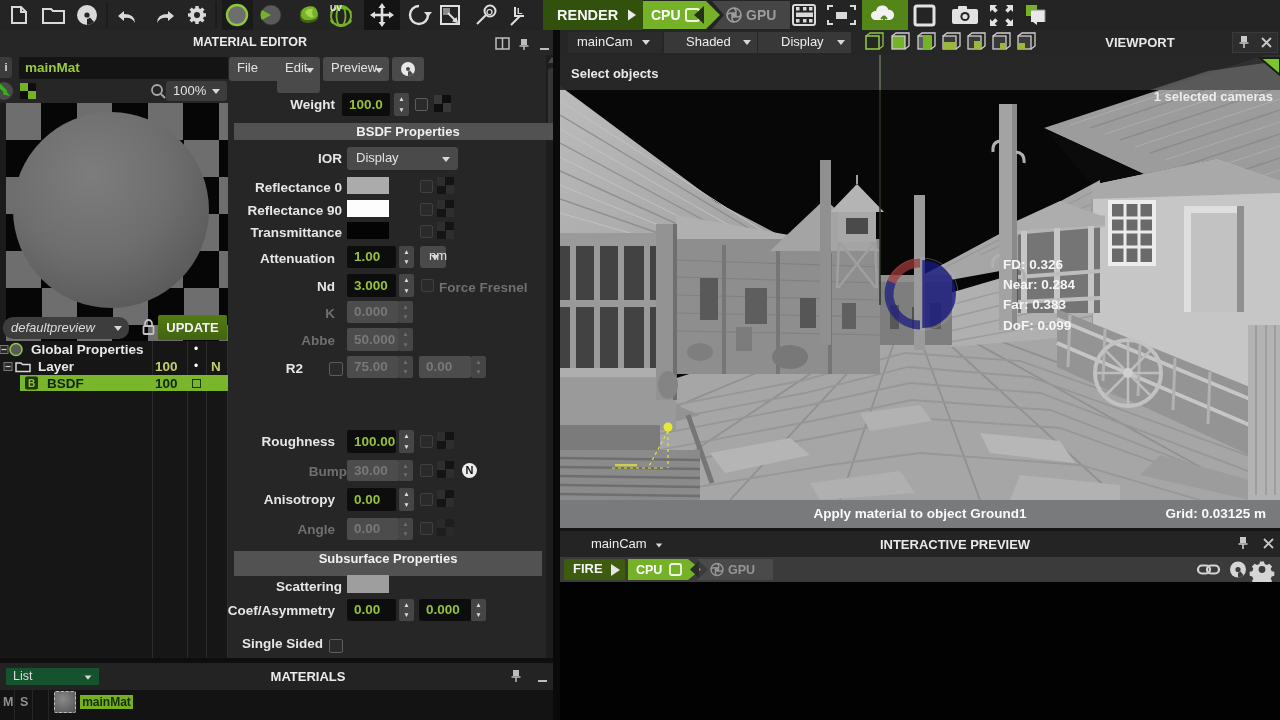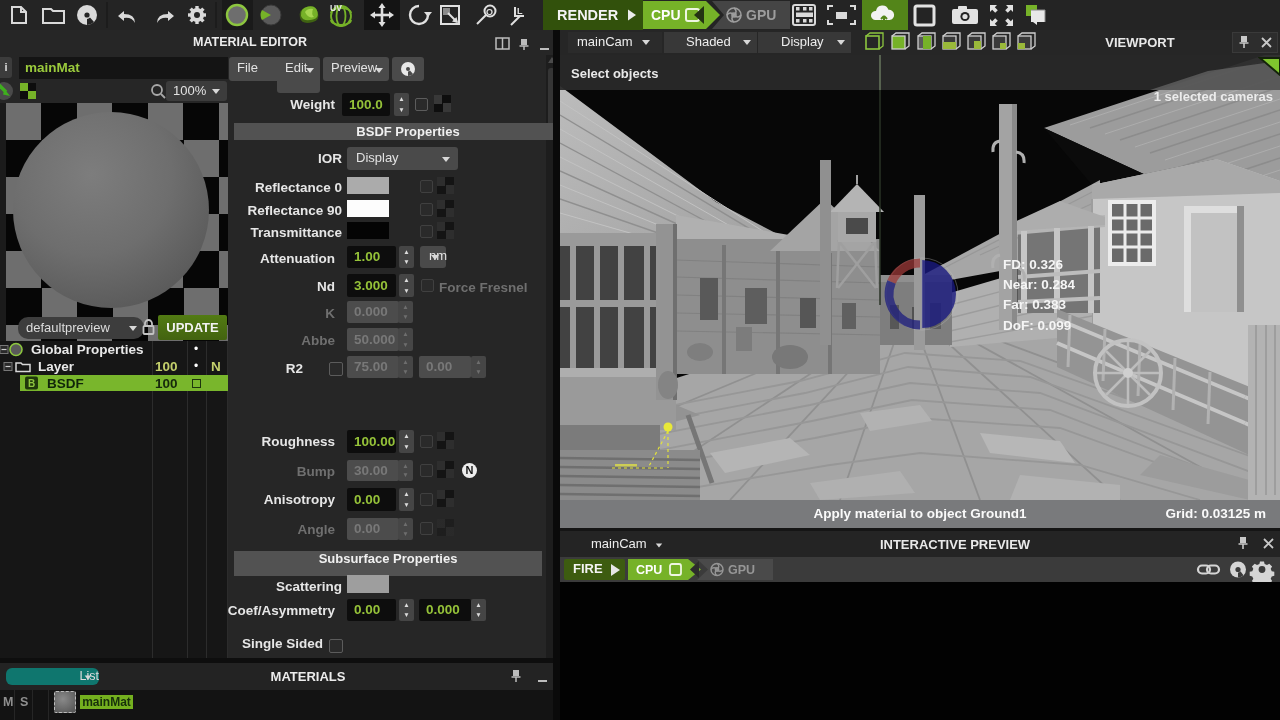--- a/index.html
+++ b/index.html
@@ -200,21 +200,21 @@
  <span style="padding-left:7px;">100%</span><span class="arr" style="position:absolute;right:7px;top:8px;"></span></div>
 
 <div class="abs" style="left:0;top:73px;width:228px;height:242px;overflow:hidden;
   background:conic-gradient(#060606 0 25%,#6e6e6e 0 50%,#060606 0 75%,#6e6e6e 0);
   background-size:71px 74px;background-position:6px 0px;">
  <div class="abs" style="left:13px;top:9px;width:196px;height:196px;border-radius:50%;
    background:radial-gradient(circle at 40% 32%, #7d7d7d 0%, #6e6e6e 45%, #585858 82%, #474747 98%);"></div>
  <div class="abs" style="left:0;top:0;width:6px;height:242px;background:#1b1b1b;"></div>
 </div>
 
-<div class="abs" style="left:18px;top:287px;width:126px;height:22px;background:#3d3d3d;border-radius:10px;color:#dcdcdc;font-size:13px;line-height:22px;">
+<div class="abs" style="left:3px;top:287px;width:126px;height:22px;background:#3d3d3d;border-radius:10px;color:#dcdcdc;font-size:13px;line-height:22px;font-style:italic;">
  <span style="padding-left:8px;">defaultpreview</span><span class="arr" style="position:absolute;right:7px;top:9px;"></span></div>
 <svg class="abs" width="16" height="20" style="left:141px;top:288px;">
         <path d="M4 8 v-2.5 a3.5 3.5 0 0 1 7 0 V8" fill="none" stroke="#c2c2c2" stroke-width="1.8"></path>
         <rect x="2.5" y="8" width="10" height="8" rx="1" fill="none" stroke="#c2c2c2" stroke-width="1.8"></rect>
       </svg>
 <div class="abs b" style="left:158px;top:285px;width:69px;height:25px;background:linear-gradient(#527b13,#436310);border-radius:2px;color:#f2f2f2;font-size:13px;line-height:25px;text-align:center;">UPDATE</div>
 
 <div class="abs" style="left:0;top:311px;width:228px;height:322px;background:#161616;">
  <div class="abs" style="left:152px;top:0;width:1px;height:322px;background:#2c2c2c;"></div>
  <div class="abs" style="left:187px;top:0;width:1px;height:322px;background:#2c2c2c;"></div>
@@ -333,21 +333,21 @@
       </div>
 
 <div class="abs lbl" style="left:180px;top:404px;width:155px;">Roughness</div>
 <div class="abs fld" style="left:347px;top:400px;width:42px;height:23px;">100.00</div>
 <div class="abs spin" style="left:399px;top:400px;height:23px;">
         <i>▲</i>
         <u>▼</u>
       </div>
 <div class="abs cbd" style="left:420px;top:405px;"></div>
 <div class="abs chkd" style="left:437px;top:402px;"></div>
-<div class="abs lbld" style="left:180px;top:434px;width:155px;">Bump</div>
+<div class="abs lbld" style="left:192px;top:434px;width:155px;">Bump</div>
 <div class="abs fldd" style="left:347px;top:430px;width:45px;height:21px;line-height:21px;">30.00</div>
 <div class="abs spin spind" style="left:398px;top:430px;height:21px;background:#464646;">
         <i>▲</i>
         <u>▼</u>
       </div>
 <div class="abs cbd" style="left:420px;top:434px;"></div>
 <div class="abs chkd" style="left:437px;top:431px;"></div>
 <div class="abs" style="left:462px;top:433px;width:15px;height:15px;border-radius:50%;background:#ededed;color:#141414;font-size:11px;font-weight:bold;text-align:center;line-height:15px;">N</div>
 <div class="abs lbl" style="left:180px;top:462px;width:155px;">Anisotropy</div>
 <div class="abs fld" style="left:347px;top:458px;width:42px;height:23px;">0.00</div>
@@ -747,21 +747,21 @@
   <g fill="#d5d5d5">
             <path d="M64 4.5 h4 l.6 2.6 2.4 1 2.3-1.4 2.8 2.8-1.4 2.3 1 2.4 2.6.6 v4 l-2.6.6-1 2.4 1.4 2.3-2.8 2.8-2.3-1.4-2.4 1-.6 2.6 h-4 l-.6-2.6-2.4-1-2.3 1.4-2.8-2.8 1.4-2.3-1-2.4-2.6-.6 v-4 l2.6-.6 1-2.4-1.4-2.3 2.8-2.8 2.3 1.4 2.4-1 z"></path>
           </g>
           <circle cx="66" cy="12.5" r="3.4" fill="#3b3b3b"></circle>
  </svg>
 </div>
 <div class="abs" style="left:0;top:552px;width:720px;height:138px;background:#020202;"></div>
 </div>
 <div class="abs" style="left:0;top:663px;width:553px;height:57px;background:#131313;">
  <div class="abs" style="left:0;top:0;width:553px;height:27px;background:#232323;"></div>
- <div class="abs" style="left:6px;top:5px;width:93px;height:17px;background:#0f766e;border-radius:6px;color:#dcdcdc;font-size:12.5px;line-height:17px;text-align:right;"><span style="padding-left:7px;">List</span><span class="arr" style="position:absolute;right:7px;top:7px;transform:scale(.85);"></span></div>
+ <div class="abs" style="left:6px;top:5px;width:93px;height:17px;background:#14532d;border-radius:1px;color:#dcdcdc;font-size:12.5px;line-height:17px;"><span style="padding-left:7px;">List</span><span class="arr" style="position:absolute;right:7px;top:7px;transform:scale(.85);"></span></div>
  <div class="abs b" style="left:228px;top:6px;width:160px;text-align:center;color:#ececec;font-size:13px;">MATERIALS</div>
  <svg class="abs" width="46" height="20" style="left:508px;top:4px;">
         <rect x="5" y="3" width="6" height="6" fill="#bdbdbd"></rect>
         <path d="M3.5 10 h9 M8 10 v5" stroke="#bdbdbd" stroke-width="1.5" fill="none"></path>
         <rect x="30" y="13" width="9" height="2" fill="#bdbdbd"></rect>
       </svg>
  <div class="abs b" style="left:3px;top:32px;color:#8f8f8f;font-size:12.5px;">M</div>
  <div class="abs b" style="left:20px;top:32px;color:#8f8f8f;font-size:12.5px;">S</div>
  <div class="abs" style="left:14px;top:27px;width:1px;height:30px;background:#262626;"></div>
  <div class="abs" style="left:32px;top:27px;width:1px;height:30px;background:#262626;"></div>

